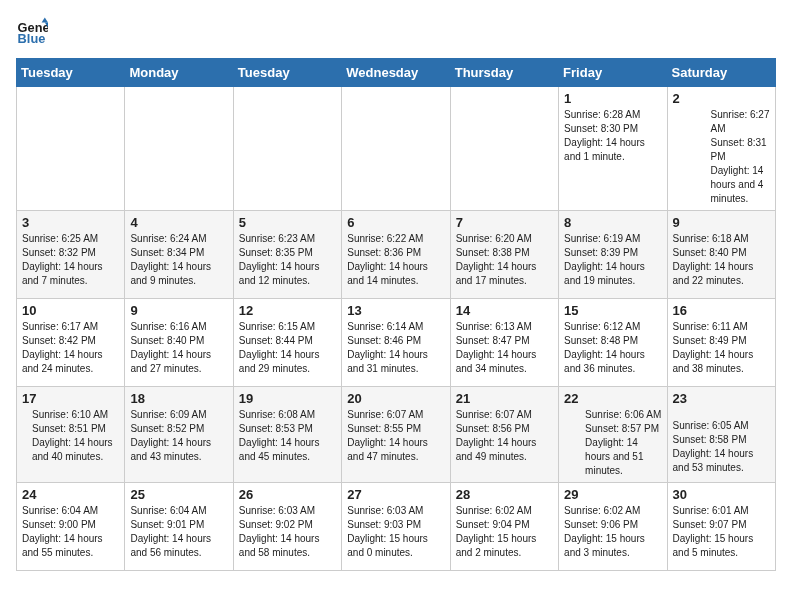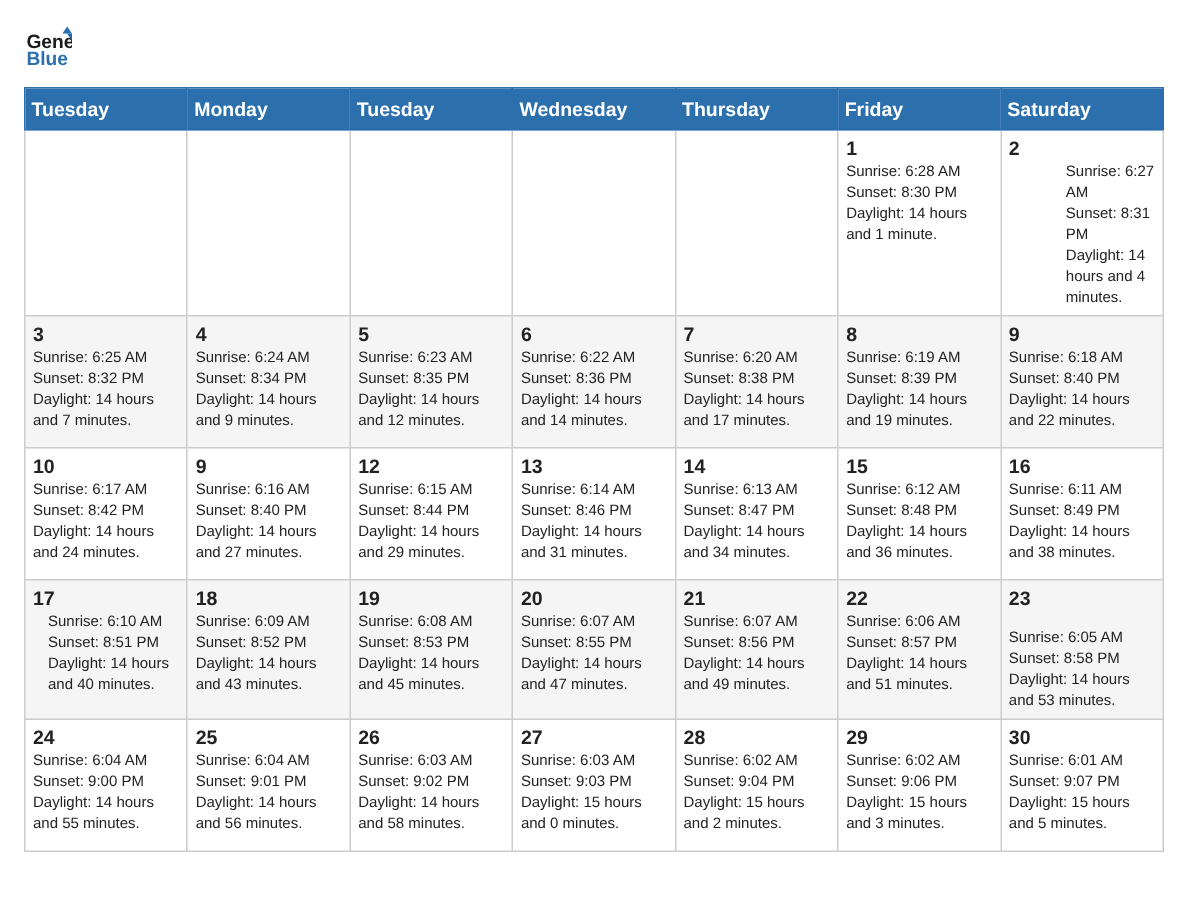--- a/index.html
+++ b/index.html
@@ -246,21 +246,21 @@
 Daylight: 14 hours and 47 minutes.</div>
         </td>
         <td>
           <span class="day-number">21</span>
           <div class="day-info" style="white-space: pre-line;">Sunrise: 6:07 AM
 Sunset: 8:56 PM
 Daylight: 14 hours and 49 minutes.</div>
         </td>
         <td>
           <span class="day-number">22</span>
-          <div class="day-info" style="white-space: pre-line;">Sunrise: 6:06 AM
+          <div class="day-info" style="white-space: pre-line; margin-left: 21px;">Sunrise: 6:06 AM
 Sunset: 8:57 PM
 Daylight: 14 hours and 51 minutes.</div>
         </td>
         <td>
           <span class="day-number">23</span>
           <div class="day-info" style="white-space: pre-line; margin-top: 13px;">Sunrise: 6:05 AM
 Sunset: 8:58 PM
 Daylight: 14 hours and 53 minutes.</div>
         </td>
       </tr>

